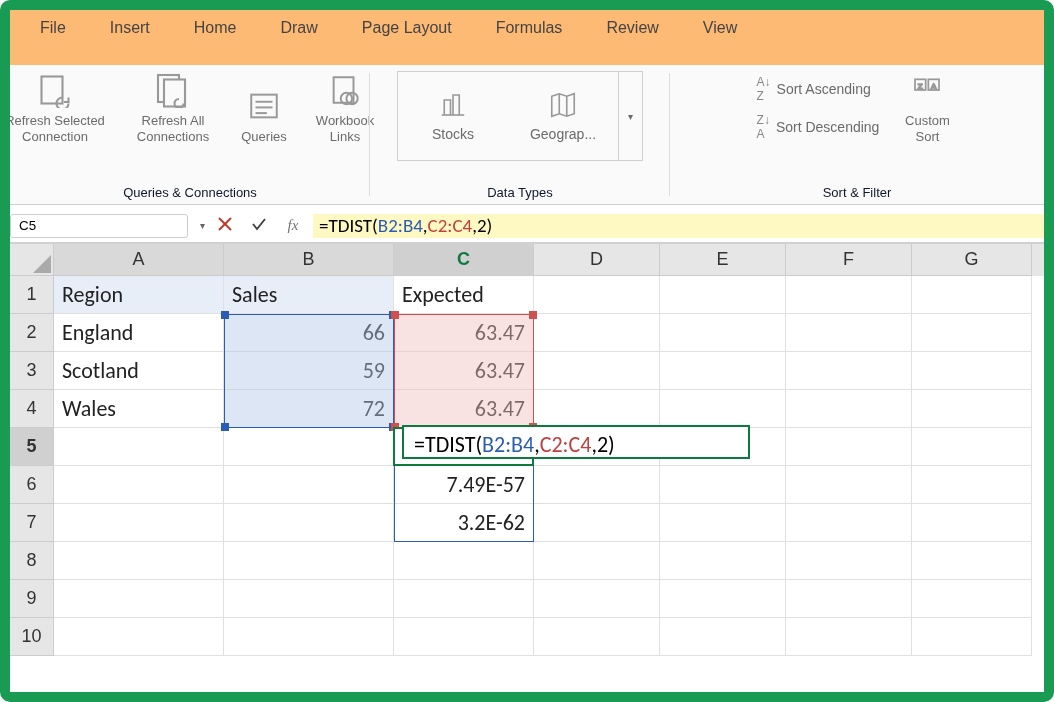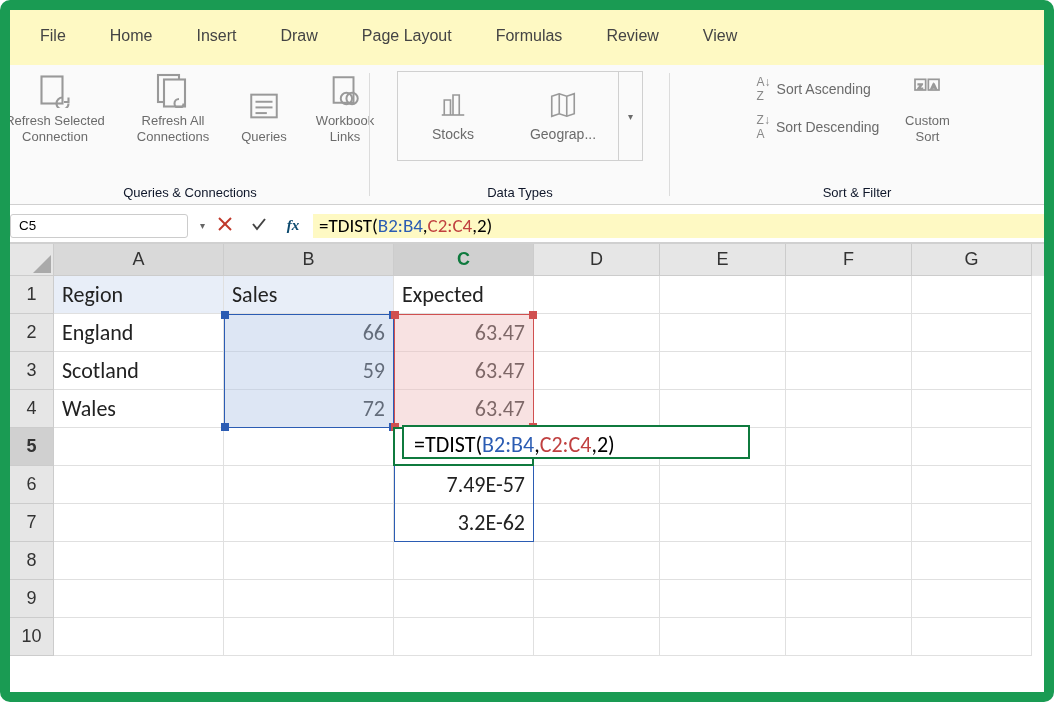--- a/index.html
+++ b/index.html
@@ -16,22 +16,22 @@
     inset: 0;
     border: 10px solid #1a9b53;
     border-radius: 10px;
     pointer-events: none;
     z-index: 100;
   }
   .tabs {
     display: flex;
     align-items: flex-end;
     height: 55px;
-    padding: 8px 8px;
-    background: #fef9c3;
+    padding: 16px 8px;
+    background: #fdba74;
     position: relative;
     top: 10px;
     margin: 0 10px;
   }
   .tab {
     padding: 8px 22px 12px;
     font-size: 16px;
     color: #444;
     cursor: pointer;
     position: relative;
@@ -158,21 +158,21 @@
     height: 24px;
     line-height: 24px;
     border-radius: 3px;
     font-family: "Segoe UI", Arial, sans-serif;
     background: #fff;
   }
   .namebox-wrap { display:flex; align-items:center; gap:12px; width:195px; }
   .dd-arrow { font-size: 10px; color: #666; }
   .fb-btnarea { display: flex; align-items: center; gap: 14px; padding: 0 10px; }
   .fb-btn { width: 20px; text-align: center; cursor: pointer; }
-  .fx-icon { font-style: italic; font-family: serif; font-size: 15px; color: #0c4a6e; font-weight: bold; }
+  .fx-icon { font-style: italic; font-family: serif; font-size: 15px; color: #737373; }
   .formula-input {
     flex: 1;
     padding: 0 6px;
     height: 24px;
     line-height: 24px;
     background: #fef9c3;
     font-family: Calibri, Arial, sans-serif;
     font-size: 19px;
   }
 
@@ -268,22 +268,22 @@
     gap:0;
   }
   .ft-blue { color: #2b5cb3; }
   .ft-red { color: #c04040; }
 </style>
 </head>
 <body>
 
 <div class="tabs">
   <div class="tab">File</div>
+  <div class="tab">Insert</div>
   <div class="tab">Home</div>
-  <div class="tab">Insert</div>
   <div class="tab">Draw</div>
   <div class="tab">Page Layout</div>
   <div class="tab">Formulas</div>
   <div class="tab">Review</div>
   <div class="tab">View</div>
 </div>
 
 <div class="ribbon">
   <div class="ribbon-group sep" style="width:360px">
     <div class="ribbon-buttons">

